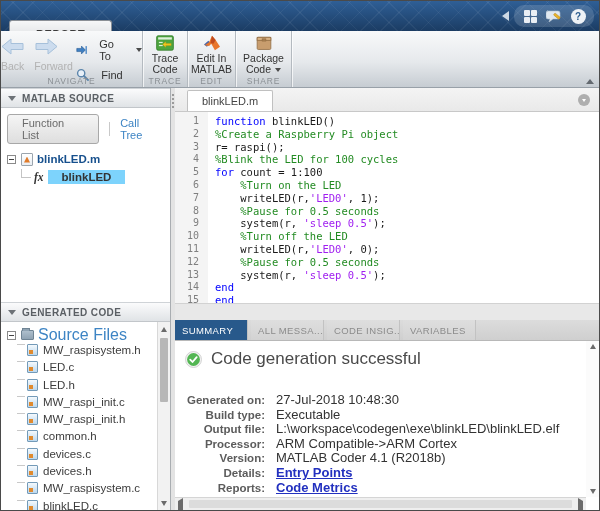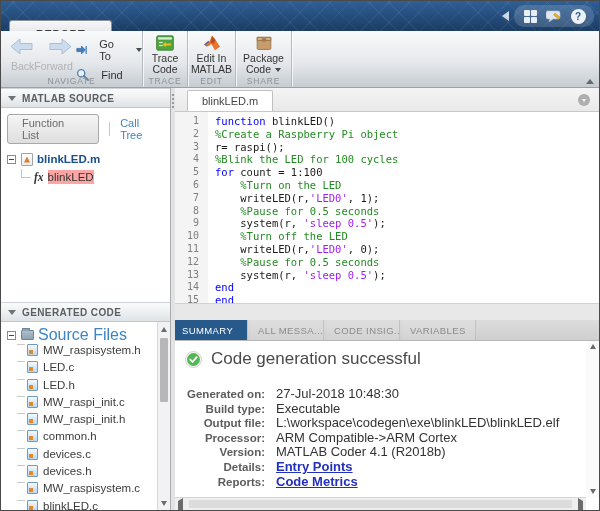--- a/index.html
+++ b/index.html
@@ -32,21 +32,21 @@
     background:linear-gradient(#f8f9fa 0%, #e6e9ec 55%, #c6ccd2 100%);
     border-bottom:1px solid #98a0a8; }
   .ts-group { position:relative; height:100%; padding-bottom:12px; border-right:1px solid #b4bac0; box-shadow:1px 0 0 rgba(255,255,255,.7); }
   .ts-label { position:absolute; bottom:1px; left:0; right:0; text-align:center; font-size:8.5px; color:#8a8f94; letter-spacing:.8px; }
   .g-nav { width:142px; }
   .g-trace { width:45px; }
   .g-edit { width:48px; }
   .g-share { width:56px; }
   .g-fill { flex:1; border-right:none; box-shadow:none; }
   .nav-inner { display:flex; align-items:flex-start; padding-top:5px; }
-  .histbtn { width:38px; text-align:right; }
+  .histbtn { width:38px; text-align:left; }
   .histbtn .arr { margin:2px auto 1px; }
   .histbtn .lbl { font-size:10.5px; color:#b2b2b2; }
   .nav-col { margin-left:4px; display:flex; flex-direction:column; gap:6px; padding-top:2px; }
   .nav-row { display:flex; align-items:center; gap:12px; font-size:11px; color:#333; }
   .caret-down { width:0; height:0; border-left:3.5px solid transparent; border-right:3.5px solid transparent; border-top:4px solid #4a4a4a; margin-left:2px; }
   .bigbtn { height:100%; display:flex; flex-direction:column; align-items:center; padding-top:4px; }
   .bigbtn .lbl { font-size:10.5px; color:#333; line-height:11px; text-align:center; margin-top:2px; }
   .lblrow { display:flex; align-items:center; gap:2px; }
   .ts-collapse { position:absolute; right:5px; bottom:3px; width:0; height:0; border-left:4px solid transparent; border-right:4px solid transparent; border-bottom:5px solid #646a70; }
 
@@ -68,21 +68,21 @@
   .tree { font-size:11.5px; color:#333; }
   .trow { display:flex; align-items:center; height:18px; padding-left:6px; }
   .expander { width:9px; height:9px; border:1px solid #8a8a8a; background:#fff; position:relative; flex:none; }
   .expander::after { content:""; position:absolute; left:1px; right:1px; top:3px; height:1px; background:#444; }
   .mfile-ic { width:12px; height:13px; margin:0 4px 0 5px; background:linear-gradient(#ffffff,#e9eef3); border:1px solid #9aa4ad; border-radius:1px; position:relative; flex:none; }
   .mfile-ic::after { content:""; position:absolute; left:2px; top:3px; width:6px; height:6px; background:#e07b2a; clip-path:polygon(0 100%,50% 0,100% 100%); }
   .t-parent { font-weight:bold; color:#17508d; }
   .t-child { display:flex; align-items:center; height:18px; padding-left:20px; }
   .conn { width:10px; height:9px; border-left:1px solid #c4c4c4; border-bottom:1px solid #c4c4c4; margin-right:3px; margin-top:-8px; flex:none; }
   .fx { font-family:"Liberation Serif",serif; font-style:italic; font-weight:bold; font-size:11.5px; margin-right:4px; }
-  .hl { background:#fca5a5; font-weight:normal; padding:1px 0; }
+  .hl { background:#7dd3fc; font-weight:bold; padding:1px 14px; }
   .gen-content { flex:1; position:relative; overflow:hidden; padding-top:4px; }
   .gen-tree { position:absolute; left:0; top:4px; right:14px; }
   .folder-ic { width:13px; height:10px; background:linear-gradient(#aebfcc,#8fa3b3); border:1px solid #6f8494; border-radius:1px; position:relative; margin:0 4px 0 5px; flex:none; }
   .folder-ic::before { content:""; position:absolute; top:-3px; left:0; width:6px; height:2px; background:#8fa3b3; border:1px solid #6f8494; border-bottom:none; }
   .t-root { font-weight:normal; color:#3d84c4; }
   .gfile { display:flex; align-items:flex-start; height:17.3px; padding-left:16px; }
   .gconn { width:8px; height:1px; background:#c9c9c9; margin-right:2px; flex:none; }
   .cfile-ic { width:11px; height:12px; background:linear-gradient(#f4f9fd,#bcd8ee); border:1px solid #739ab8; border-radius:1px; position:relative; margin-right:5px; flex:none; }
   .cfile-ic::after { content:""; position:absolute; left:1px; bottom:1px; width:4px; height:4px; background:#e08a2e; }
   .gfile .lbl { font-size:11.5px; color:#3c3c3c; }
@@ -126,21 +126,21 @@
   .btabs { height:21px; flex:none; display:flex; background:linear-gradient(#dcdcdc,#cfcfcf); border-bottom:1px solid #b8b8b8; }
   .btab { width:73px; flex:none; margin-right:3px; padding:0 0 0 7px; display:flex; align-items:center;
     font-size:9.5px; letter-spacing:.4px; color:#8b8b8b; background:linear-gradient(#dedede,#d3d3d3);
     border-right:1px solid #c2c2c2; white-space:nowrap; overflow:hidden; }
   .btab.active { background:#28598b; color:#fff; }
 
   .summary { flex:1; position:relative; background:#fff; overflow:hidden; }
   .sum-inner { padding:8px 14px 0 10px; }
   .sum-head { display:flex; align-items:center; gap:9px; }
   .sum-title { font-size:17px; color:#4a4a4a; }
-  .sum-table { margin-top:18px; }
+  .sum-table { margin-top:24px; }
   .srow { display:flex; line-height:14.6px; }
   .srow .sl { width:80px; flex:none; text-align:right; font-size:11.5px; font-weight:bold; color:#5c5c5c; }
   .srow .sv { padding-left:11px; font-size:13px; color:#333; white-space:nowrap; }
   .srow .sv.link { color:#2230bf; font-weight:bold; text-decoration:underline; }
   .sum-vscroll { position:absolute; right:0; top:0; bottom:13px; width:13px; background:#fbfbfb; }
   .sum-vscroll .up { position:absolute; top:3px; left:0; right:0; display:flex; justify-content:center; }
   .sum-vscroll .dn { position:absolute; bottom:3px; left:0; right:0; display:flex; justify-content:center; }
   .sum-hscroll { position:absolute; left:0; right:13px; bottom:0; height:13px; background:#efefef; border-top:1px solid #d5d5d5; }
   .sum-hscroll .lt { position:absolute; left:3px; top:3px; }
   .sum-hscroll .rt { position:absolute; right:3px; top:3px; }

